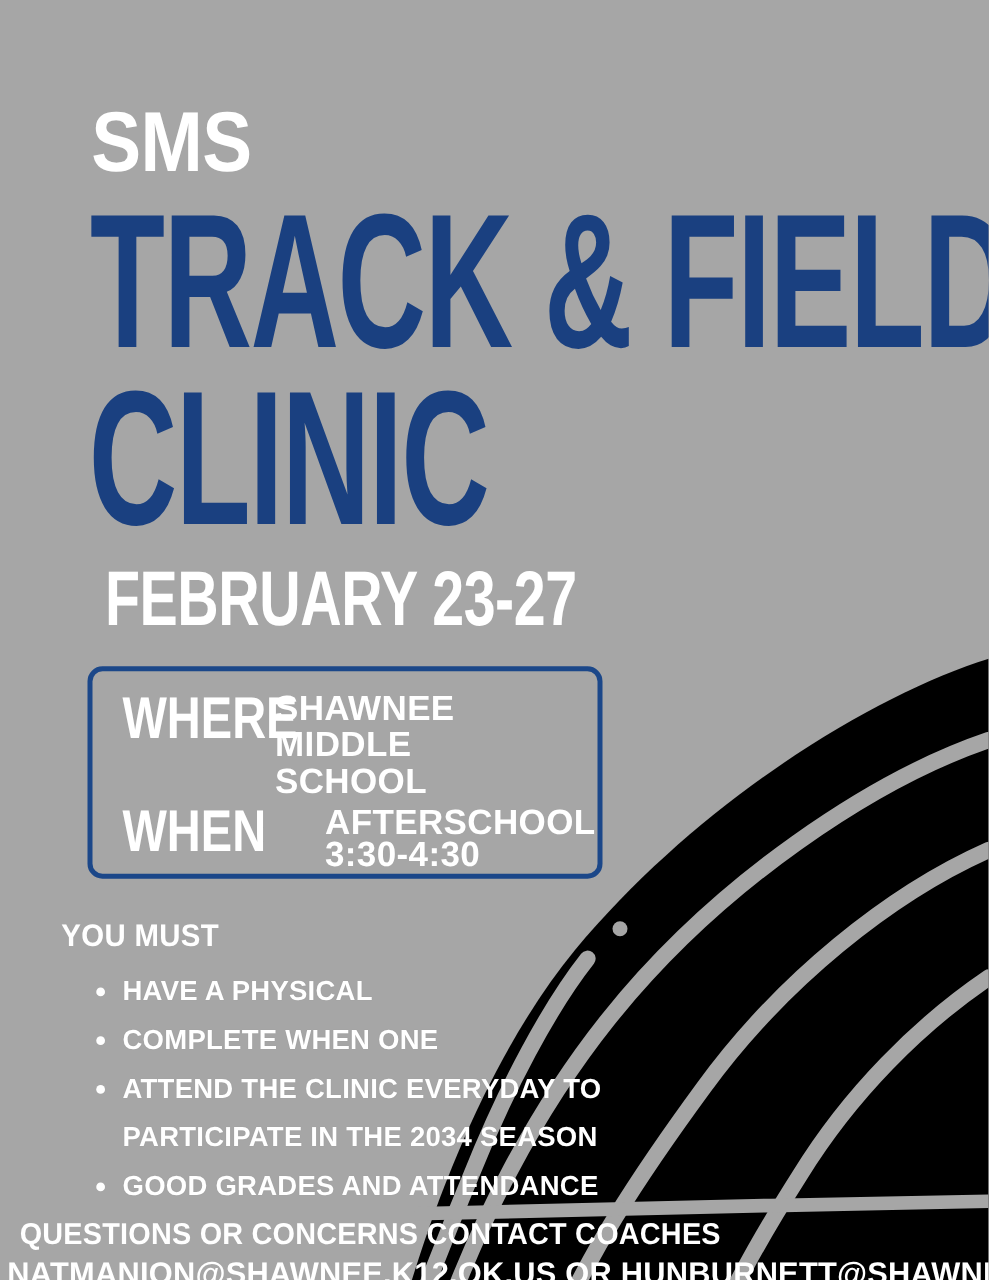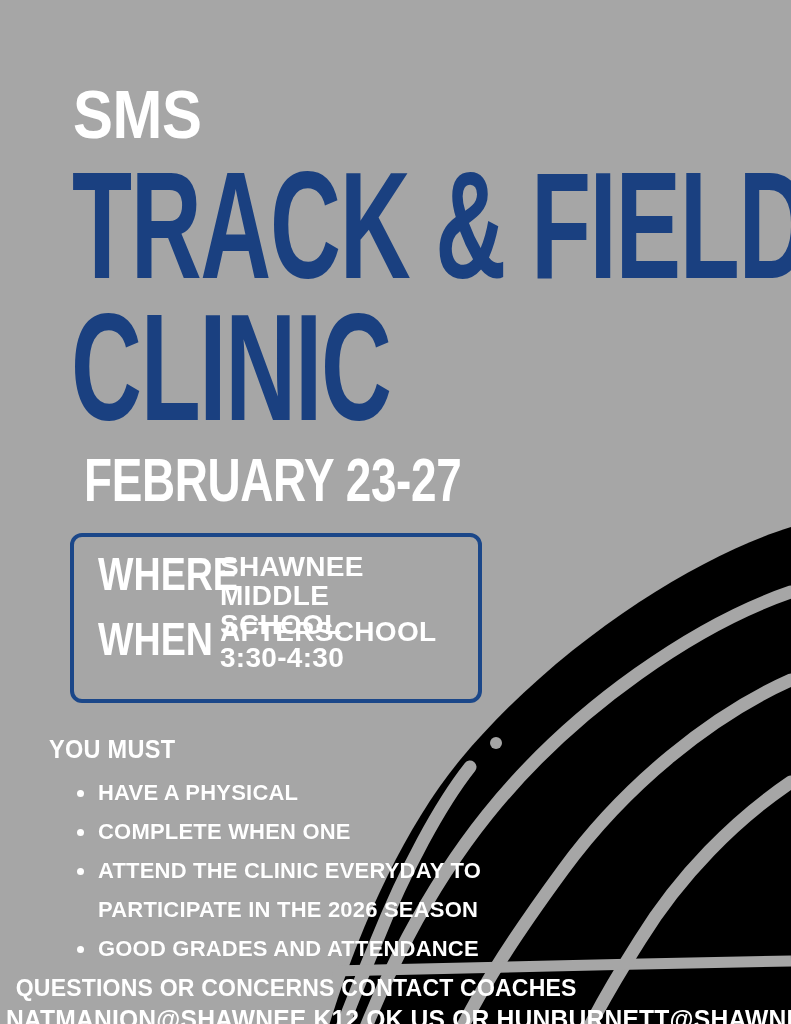--- a/index.html
+++ b/index.html
@@ -108,21 +108,21 @@
     border: 4px solid #1b4789;
     border-radius: 12px;
     box-sizing: border-box;
   }
   .info-row {
     position: absolute;
     display: flex;
     align-items: flex-start;
   }
   .info-row.where { left: 24px; top: 13px; }
-  .info-row.when  { left: 24px; top: 78px; }
+  .info-row.when  { left: 24px; top: 104px; gap: 40px; }
 
   .info-label {
     color: #ffffff;
     font-weight: bold;
     font-size: 47px;
     line-height: 47px;
     transform: scaleX(0.8);
     transform-origin: left top;
     white-space: nowrap;
     width: 122px;
@@ -267,21 +267,21 @@
 3:30-4:30</span>
       </div>
     </div>
 
     <div class="you-must">YOU MUST</div>
 
     <ul class="req-list">
       <li class="req-item">HAVE A PHYSICAL</li>
       <li class="req-item">COMPLETE WHEN ONE</li>
       <li class="req-item">ATTEND THE CLINIC EVERYDAY TO
-PARTICIPATE IN THE 2026 SEASON</li>
+PARTICIPATE IN THE 2034 SEASON</li>
       <li class="req-item">GOOD GRADES AND ATTENDANCE</li>
     </ul>
 
     <div class="footer">
       <div class="footer-line footer-line1">QUESTIONS OR CONCERNS CONTACT COACHES</div>
       <div class="footer-line footer-line2">NATMANION@SHAWNEE.K12.OK.US OR HUNBURNETT@SHAWNEE.K12.OK.US</div>
     </div>
 
   </div>
 </div>

